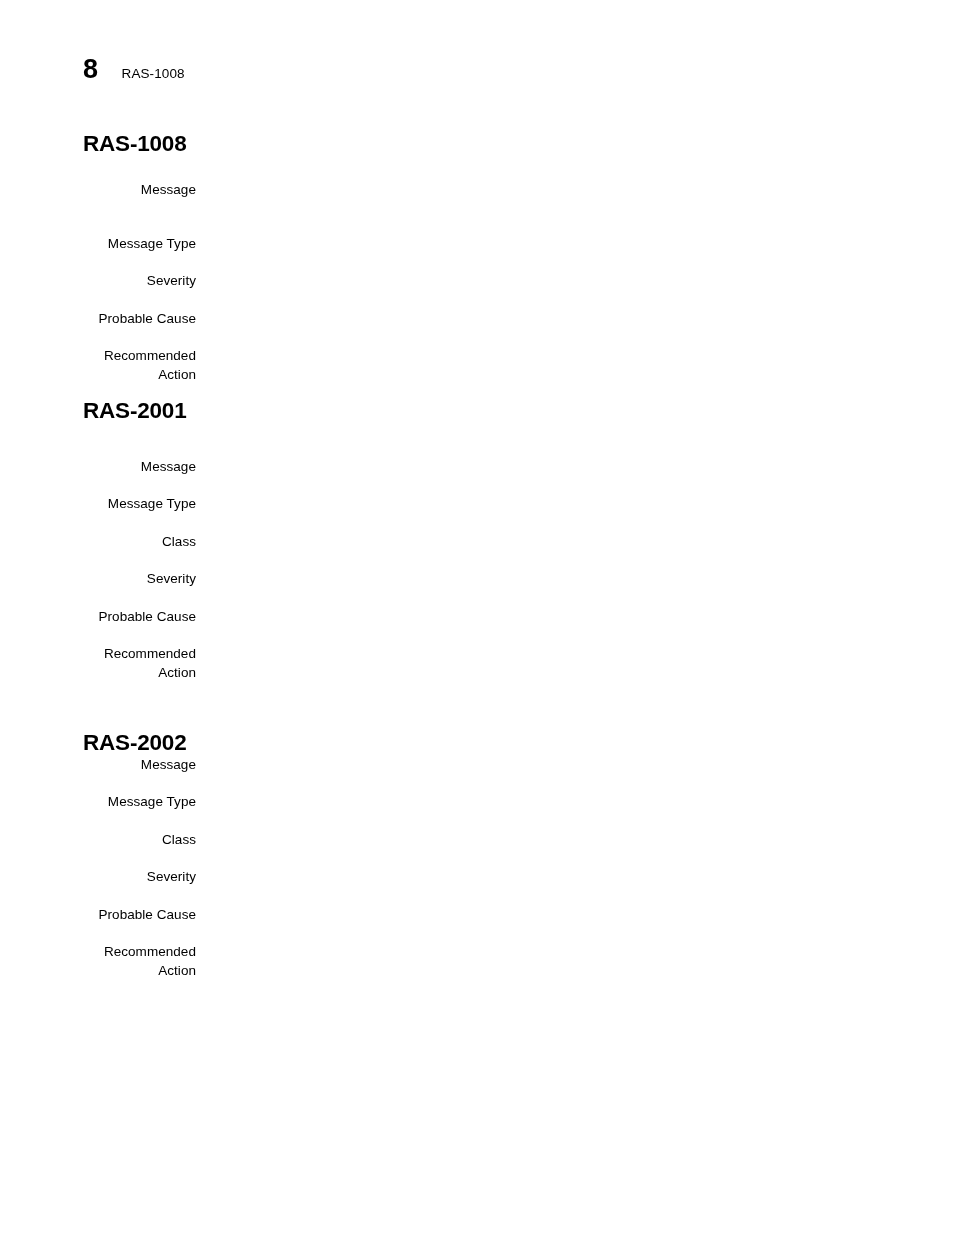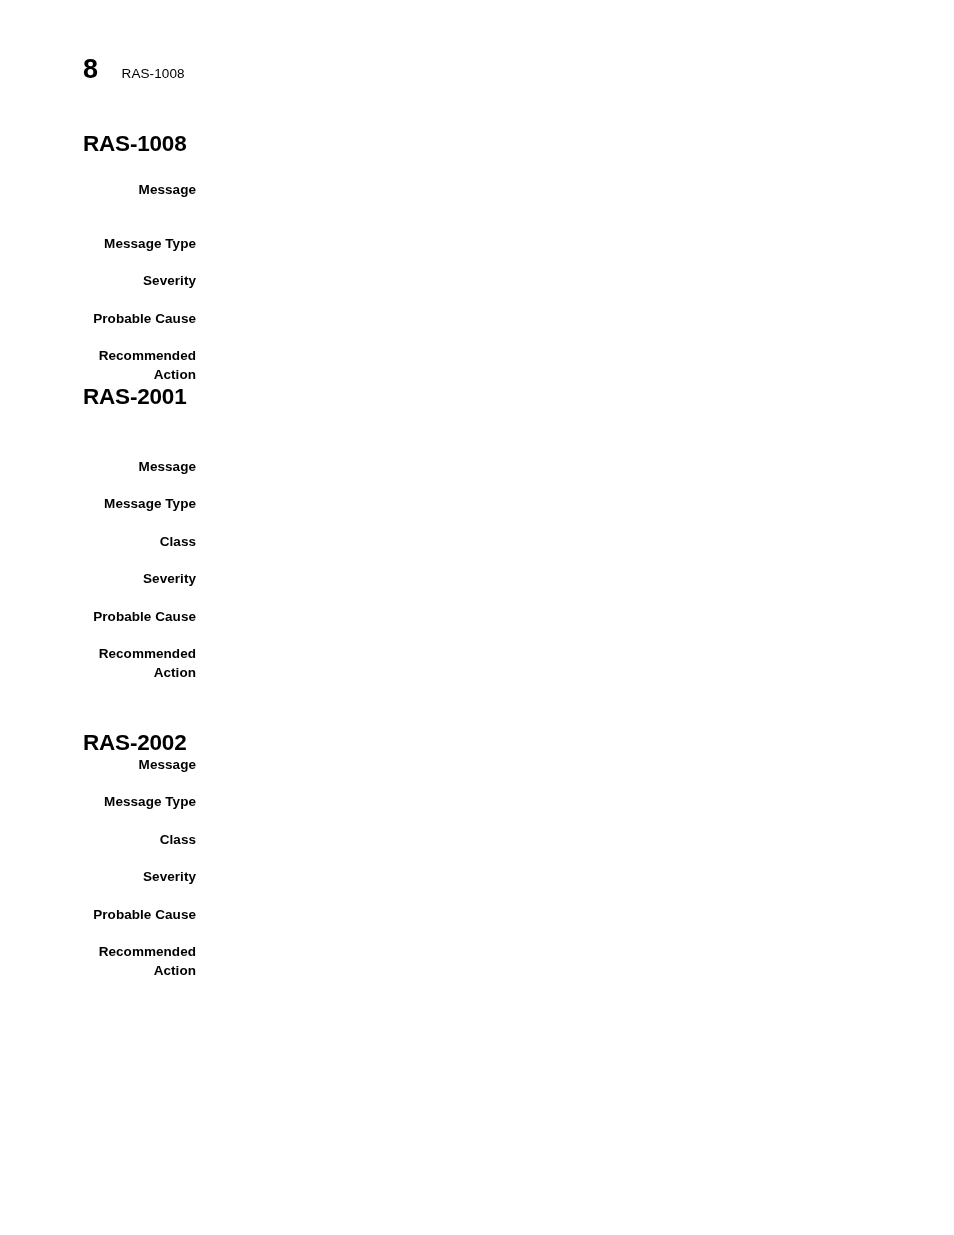--- a/index.html
+++ b/index.html
@@ -72,21 +72,21 @@
     left: 0;
     width: 954px;
     display: flex;
     align-items: flex-start;
   }
   .def-label {
     width: 196px;
     flex: 0 0 196px;
     text-align: right;
     font-size: 13.5px;
-    font-weight: bold;
+    font-weight: normal;
     line-height: 19px;
     letter-spacing: 0.05px;
     white-space: pre-line;
   }
   .def-value {
     flex: 1 1 auto;
     padding-left: 24px;
     font-size: 13.5px;
     font-weight: normal;
     line-height: 19px;
@@ -125,21 +125,21 @@
             <div class="def-value"></div>
           </div>
           <div class="def-row" style="top: 346px;">
             <div class="def-label">Recommended
 Action</div>
             <div class="def-value"></div>
           </div>
         </div>
       </div>
       <div class="section" style="top: 0px;">
-        <div class="section-heading" style="top: 386px; text-align: center;">RAS-2001</div>
+        <div class="section-heading" style="top: 400px; text-align: center;">RAS-2001</div>
         <div class="def-list">
           <div class="def-row" style="top: 457px;">
             <div class="def-label">Message</div>
             <div class="def-value"></div>
           </div>
           <div class="def-row" style="top: 494px;">
             <div class="def-label">Message Type</div>
             <div class="def-value"></div>
           </div>
           <div class="def-row" style="top: 532px;">

